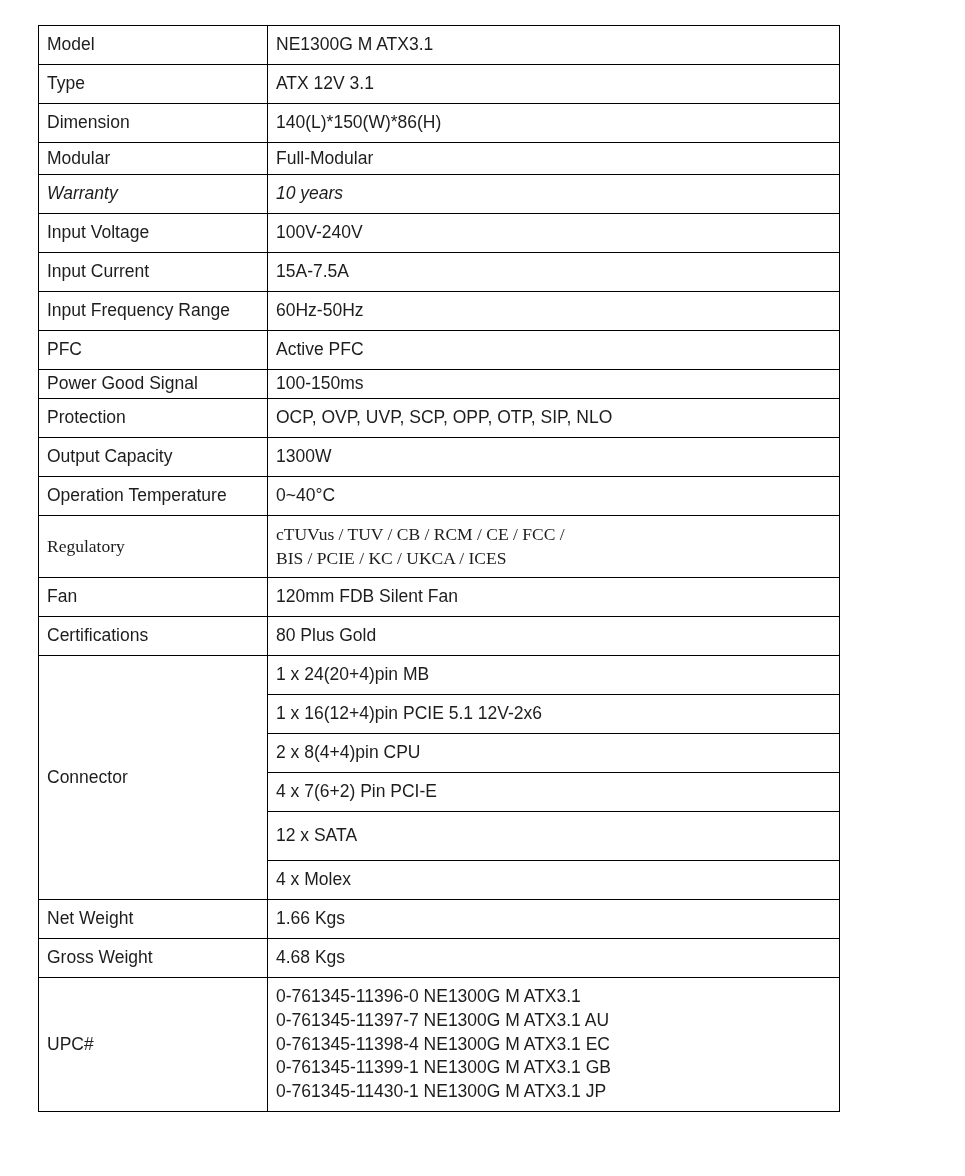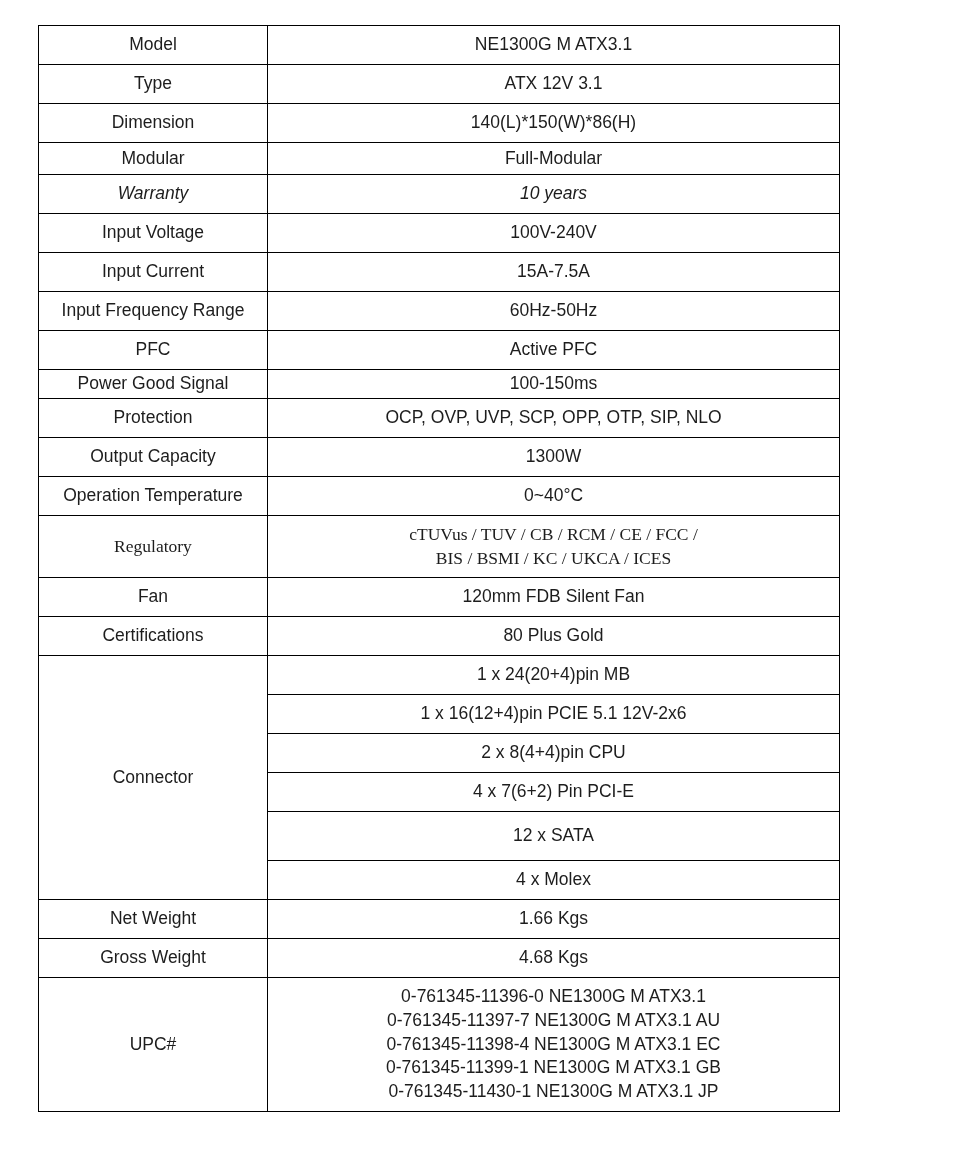--- a/index.html
+++ b/index.html
@@ -14,21 +14,21 @@
   table.spec {
     position: absolute;
     left: 38px;
     top: 25px;
     width: 801px;
     border-collapse: collapse;
     table-layout: fixed;
   }
   table.spec td {
     border: 1.5px solid #000000;
-    text-align: center;
+    text-align: left;
     vertical-align: middle;
     font-size: 17.5px;
     line-height: 1.35;
     padding: 2px 8px;
     white-space: pre-line;
     background: #ffffff;
   }
 </style>
 </head>
 <body>
@@ -87,21 +87,21 @@
         <td rowspan="1">Output Capacity</td>
         <td>1300W</td>
       </tr>
       <tr style="height: 39px;">
         <td rowspan="1">Operation Temperature</td>
         <td>0~40°C</td>
       </tr>
       <tr style="height: 62px; font-family: Liberation Serif, serif;">
         <td rowspan="1">Regulatory</td>
         <td>cTUVus / TUV / CB / RCM / CE / FCC /
-BIS / BSMI / KC / UKCA / ICES</td>
+BIS / PCIE / KC / UKCA / ICES</td>
       </tr>
       <tr style="height: 39px; border-radius: 12px;">
         <td rowspan="1">Fan</td>
         <td>120mm FDB Silent Fan</td>
       </tr>
       <tr style="height: 39px;">
         <td rowspan="1">Certifications</td>
         <td>80 Plus Gold</td>
       </tr>
       <tr style="height: 39px;">

